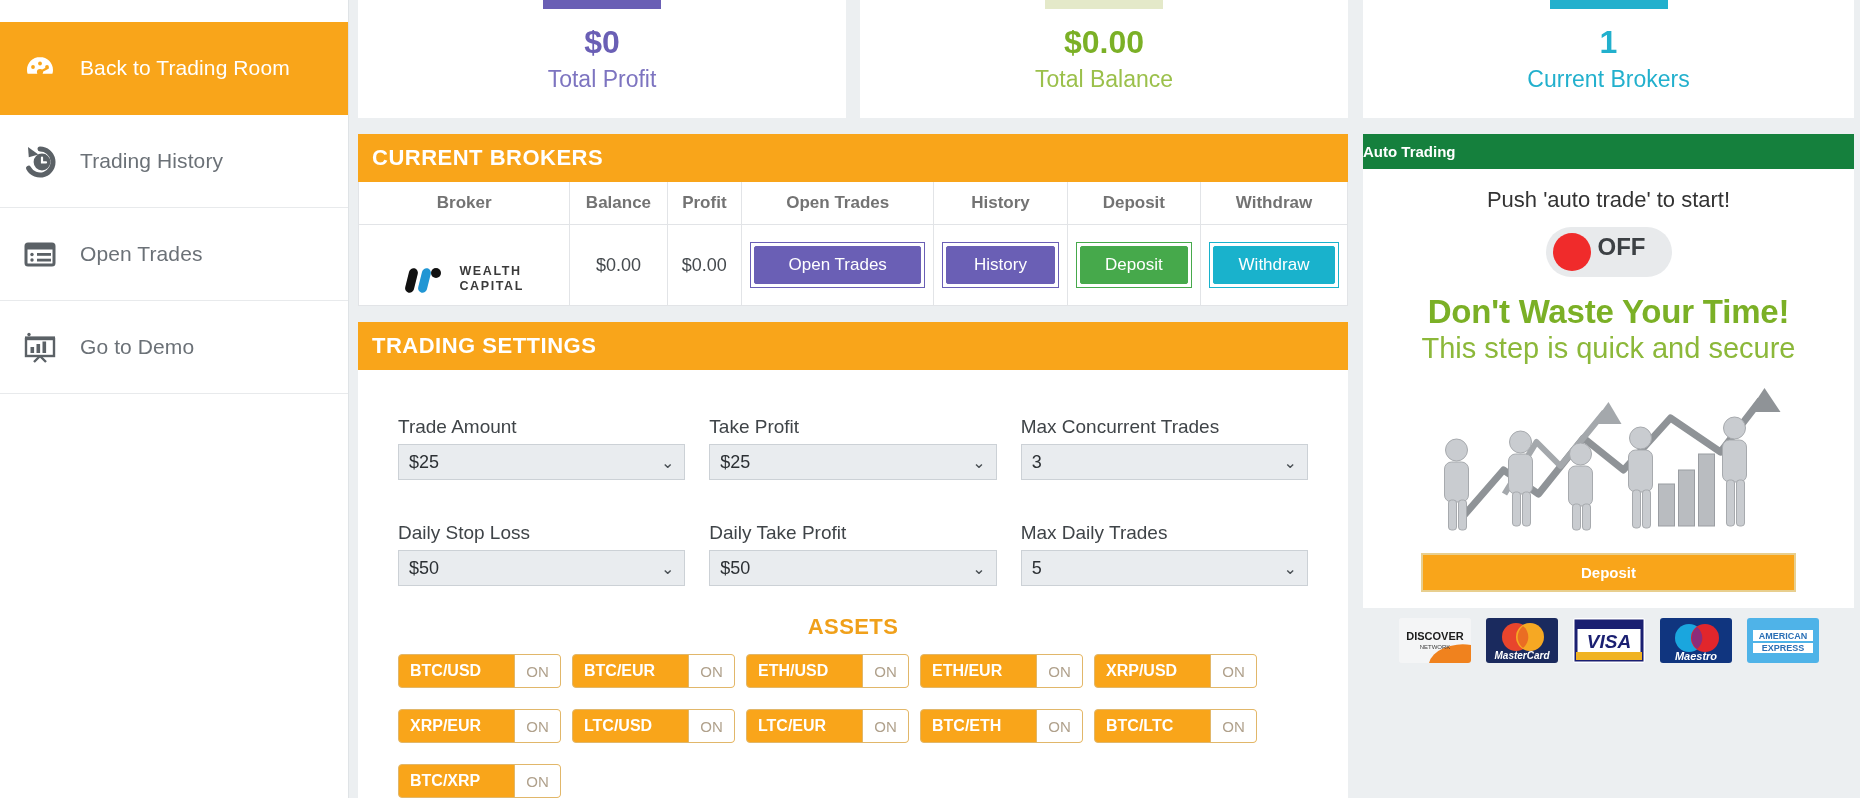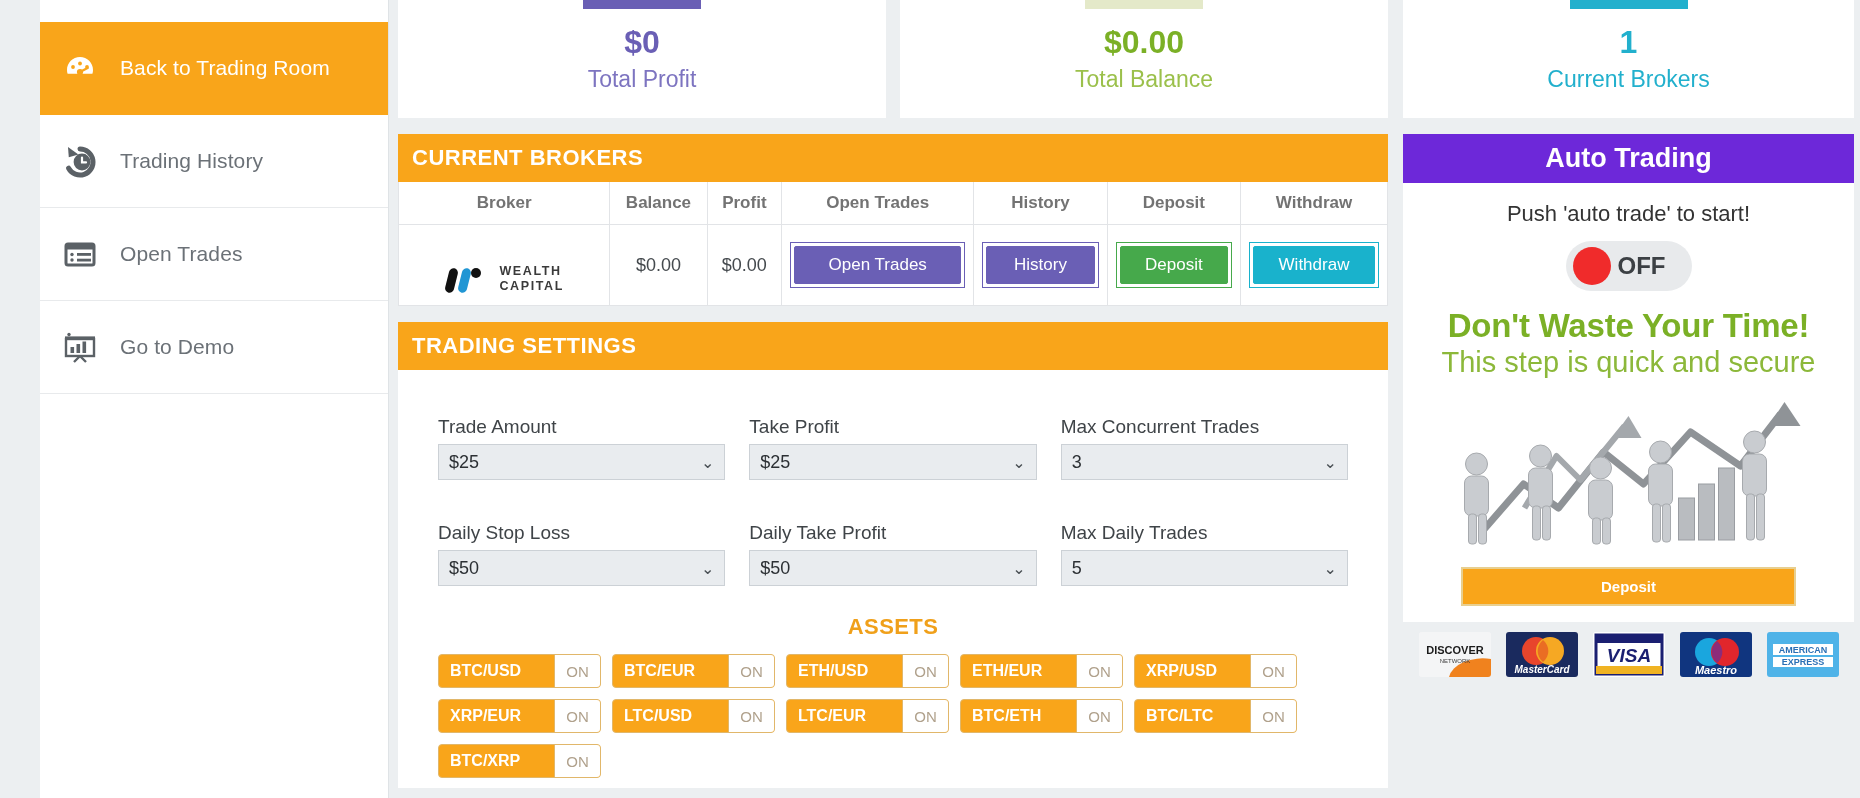--- a/index.html
+++ b/index.html
@@ -2,21 +2,21 @@
 <html><head>
 <meta charset="utf-8">
 <style>
   * { box-sizing: border-box; margin: 0; padding: 0; }
   html, body {
     width: 1860px; height: 798px;
     font-family: "Liberation Sans", sans-serif;
     background: #eceff1;
     overflow: hidden;
   }
-  .app { position: relative; width: 1860px; height: 798px; display: flex; background:#eceff1;padding-left:40px; }
+  .app { position: relative; width: 1860px; height: 798px; display: flex; background:#eceff1; }
 
   
   .sidebar {
     width: 349px; height: 798px; background:#ffffff;
     border-right: 1px solid #dfe3e6; flex: 0 0 349px;
     padding-top: 22px;
   }
   .side-item {
     display:flex; align-items:center; gap:18px;
     height: 93px; padding-left: 18px;
@@ -82,37 +82,37 @@
   .settings-body { padding: 46px 40px 10px 40px; }
   .grid3 { display:grid; grid-template-columns: 1fr 1fr 1fr; column-gap: 44px; row-gap: 0px; gap: 24px; }
   .field-label { font-size:19px; color:#3f4448; margin-bottom: 6px; }
   .select {
     position:relative; height:36px; background:#e9ecef; border:1px solid #ccd1d6;
     display:flex; align-items:center; padding:0 10px; font-size:18px; color:#2c3034;
     margin-bottom:18px; cursor:pointer;
   }
   .select .chev { margin-left:auto; color:#4b5156; font-size:16px; }
   .assets-title { text-align:center; color:#f0a01a; font-weight:bold; font-size:22px; margin: 10px 0 14px 0; letter-spacing:.4px;}
-  .assets-grid { display:flex; flex-wrap:wrap; gap:11px 11px; }
+  .assets-grid { display:flex; flex-wrap:wrap; gap:21px 11px; }
   .asset {
     display:flex; align-items:stretch; width: 163px; height:34px;
     background:#f9a51a; border:1px solid #e1b76a; border-radius:4px; overflow:hidden; cursor:pointer;
   }
   .asset .nm { flex:1 1 auto; display:flex; align-items:center; padding-left:11px;
                color:#fff; font-weight:bold; font-size:16px; }
   .asset .st { width:46px; display:flex; align-items:center; justify-content:center;
                background:#fff; color:#b0a18c; font-size:15px; border-left:1px solid #e1b76a; }
 
   
   .auto-panel { background:#fff; margin-top:16px; }
-  .auto-head { background:#6d28d9; color:#fff; text-align:center; font-size:27px; font-weight:bold; padding:9px 0; }
+  .auto-head { background:#15803d; color:#fff; font-size:15px; font-weight:bold; padding:9px 0; }
   .auto-sub { text-align:center; font-size:22px; color:#333; padding:18px 0 4px 0; }
   .toggle-row { display:flex; justify-content:center; padding: 10px 0 14px 0; }
   .toggle {
-    display:flex; align-items:center; gap:7px; background:#e8eaec;
+    display:flex; align-items:flex-start; gap:7px; background:#e8eaec;
     border-radius:26px; padding:6px 26px 6px 7px; cursor:pointer;
   }
   .toggle .knob { width:38px; height:38px; border-radius:50%; background:#f02b2b; }
   .toggle .txt { font-size:24px; font-weight:bold; color:#3c4044; }
 
   .promo { text-align:center; padding: 4px 10px 0 10px; position:relative; }
   .promo h2 { color:#7bb026; font-size:33px; font-weight:bold; line-height:1.06; letter-spacing:-.2px;}
   .promo h3 { color:#8cb83a; font-size:29px; font-weight:normal; line-height:1.12; margin-top:2px;}
   .promo-art { height:185px; position:relative; overflow:hidden; margin-top:2px; }
   .deposit-wrap { padding: 2px 58px 16px 58px; }

